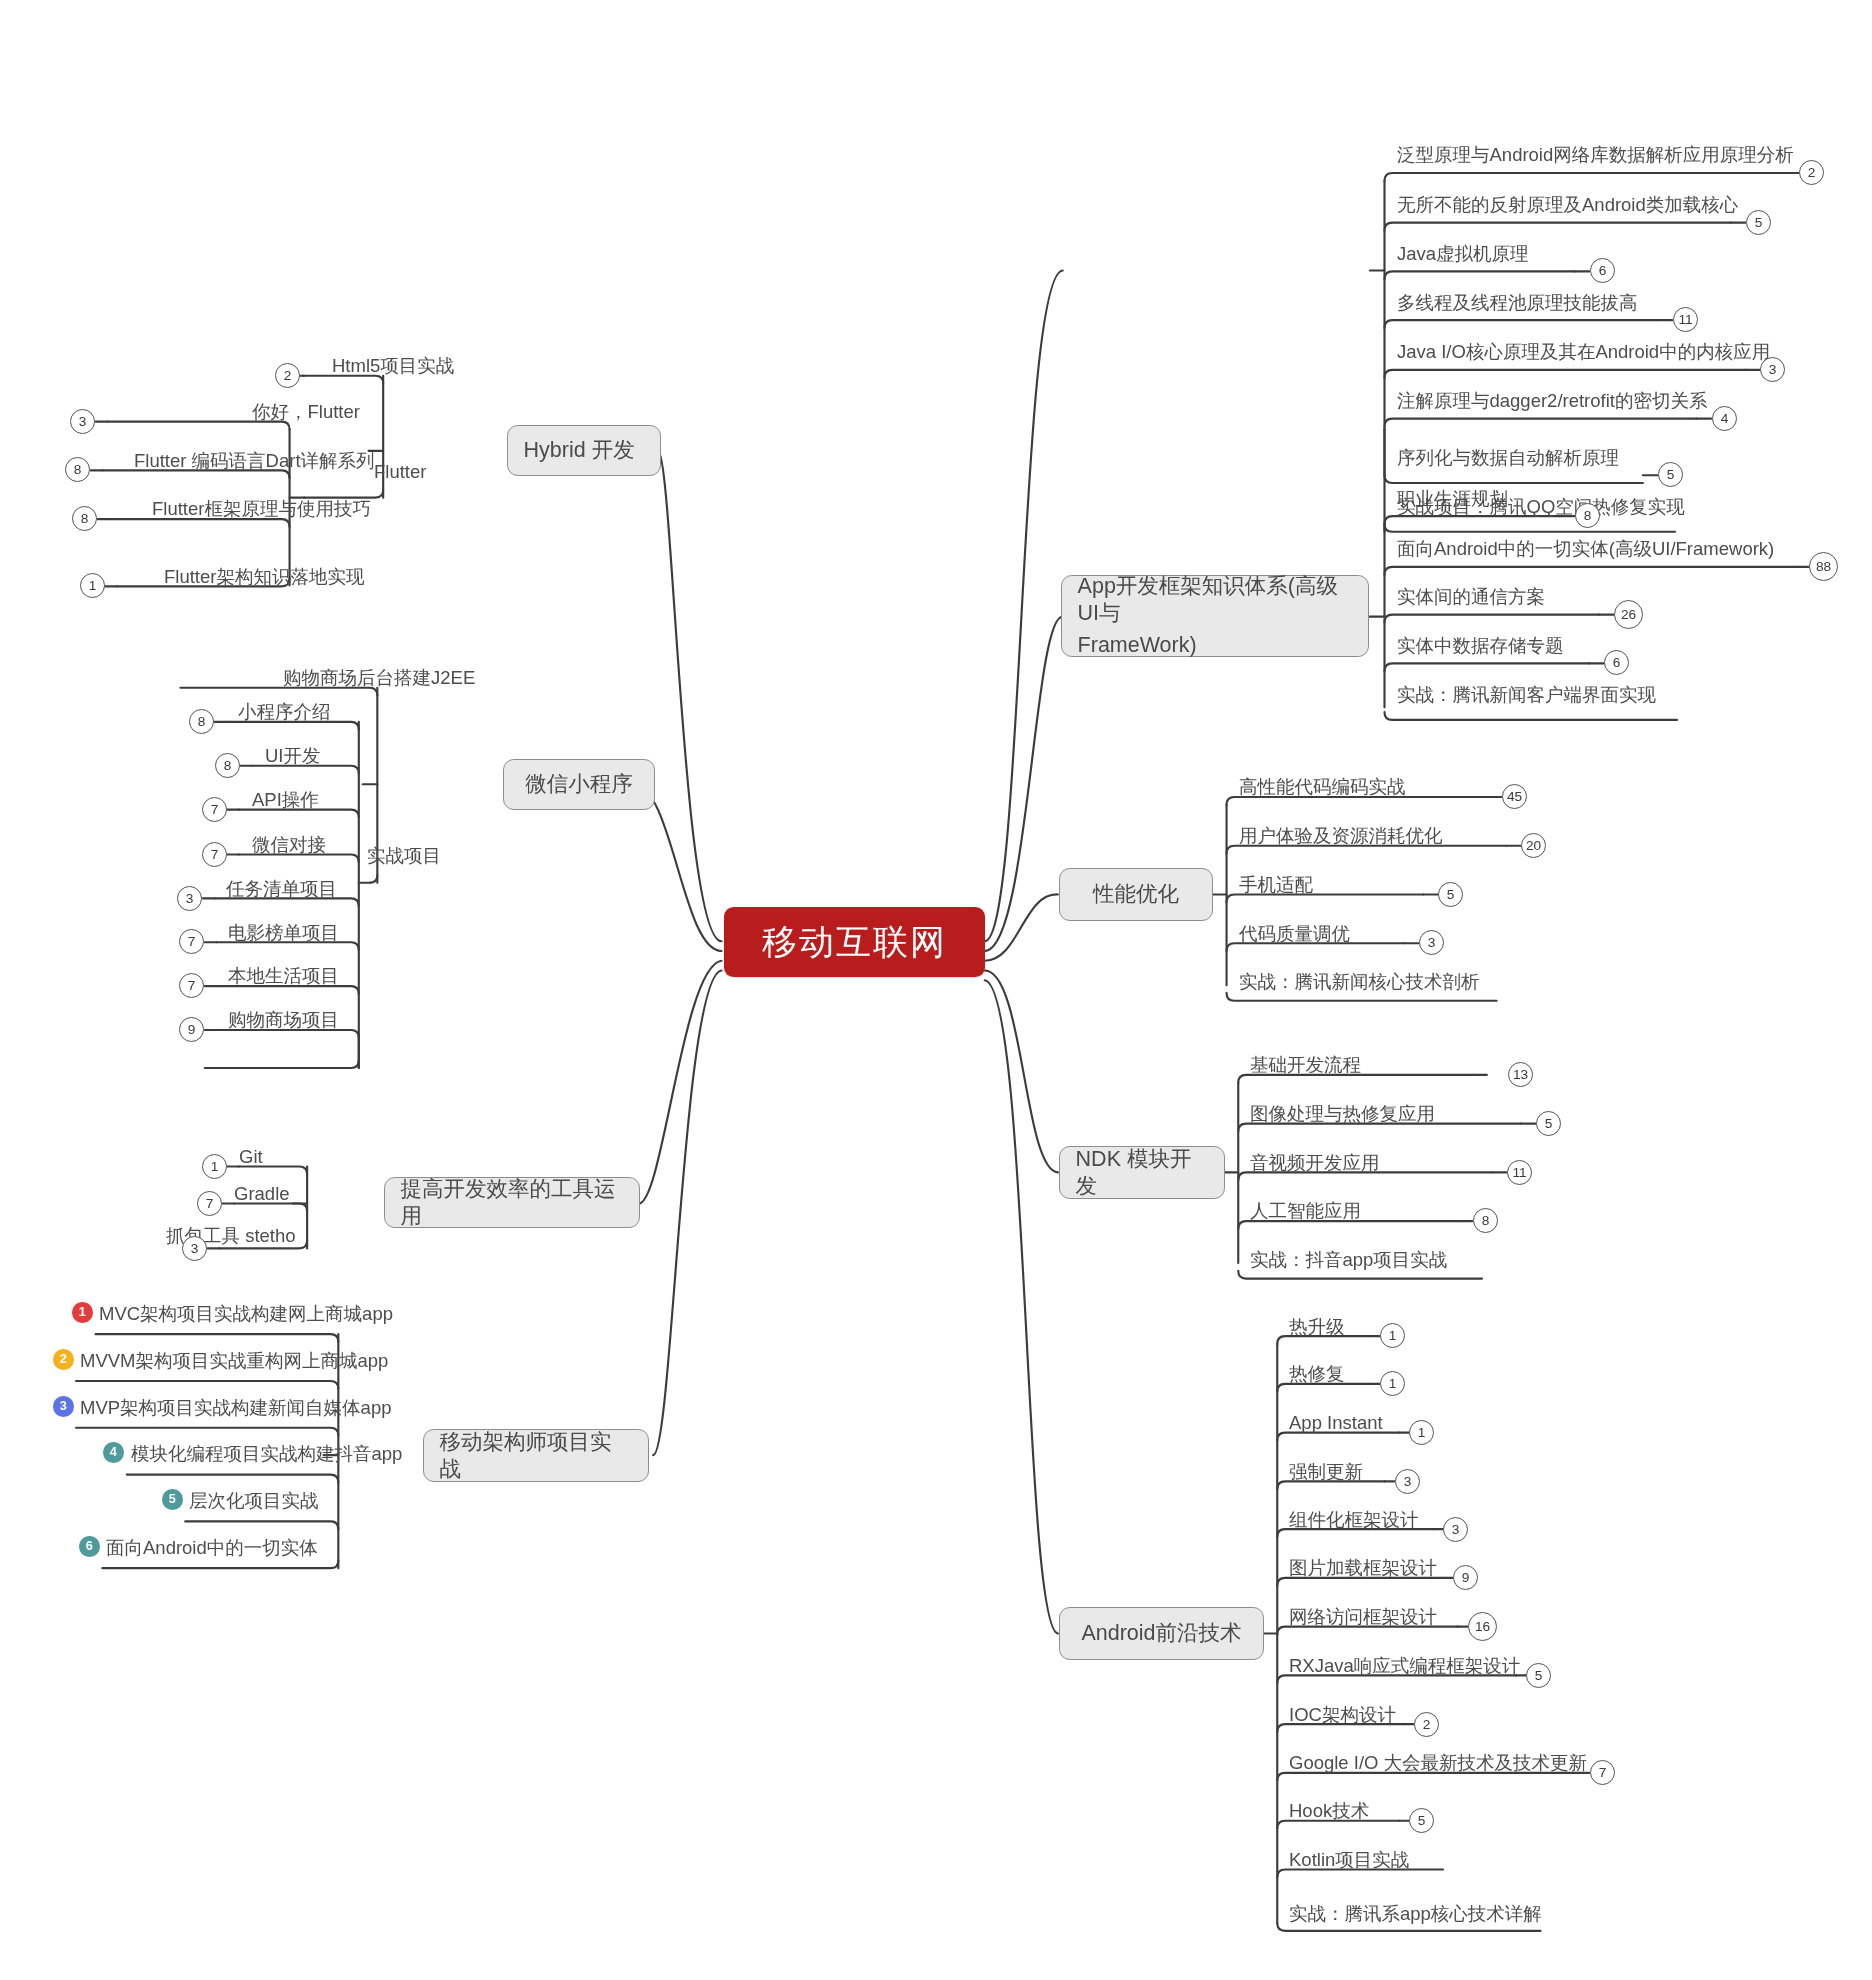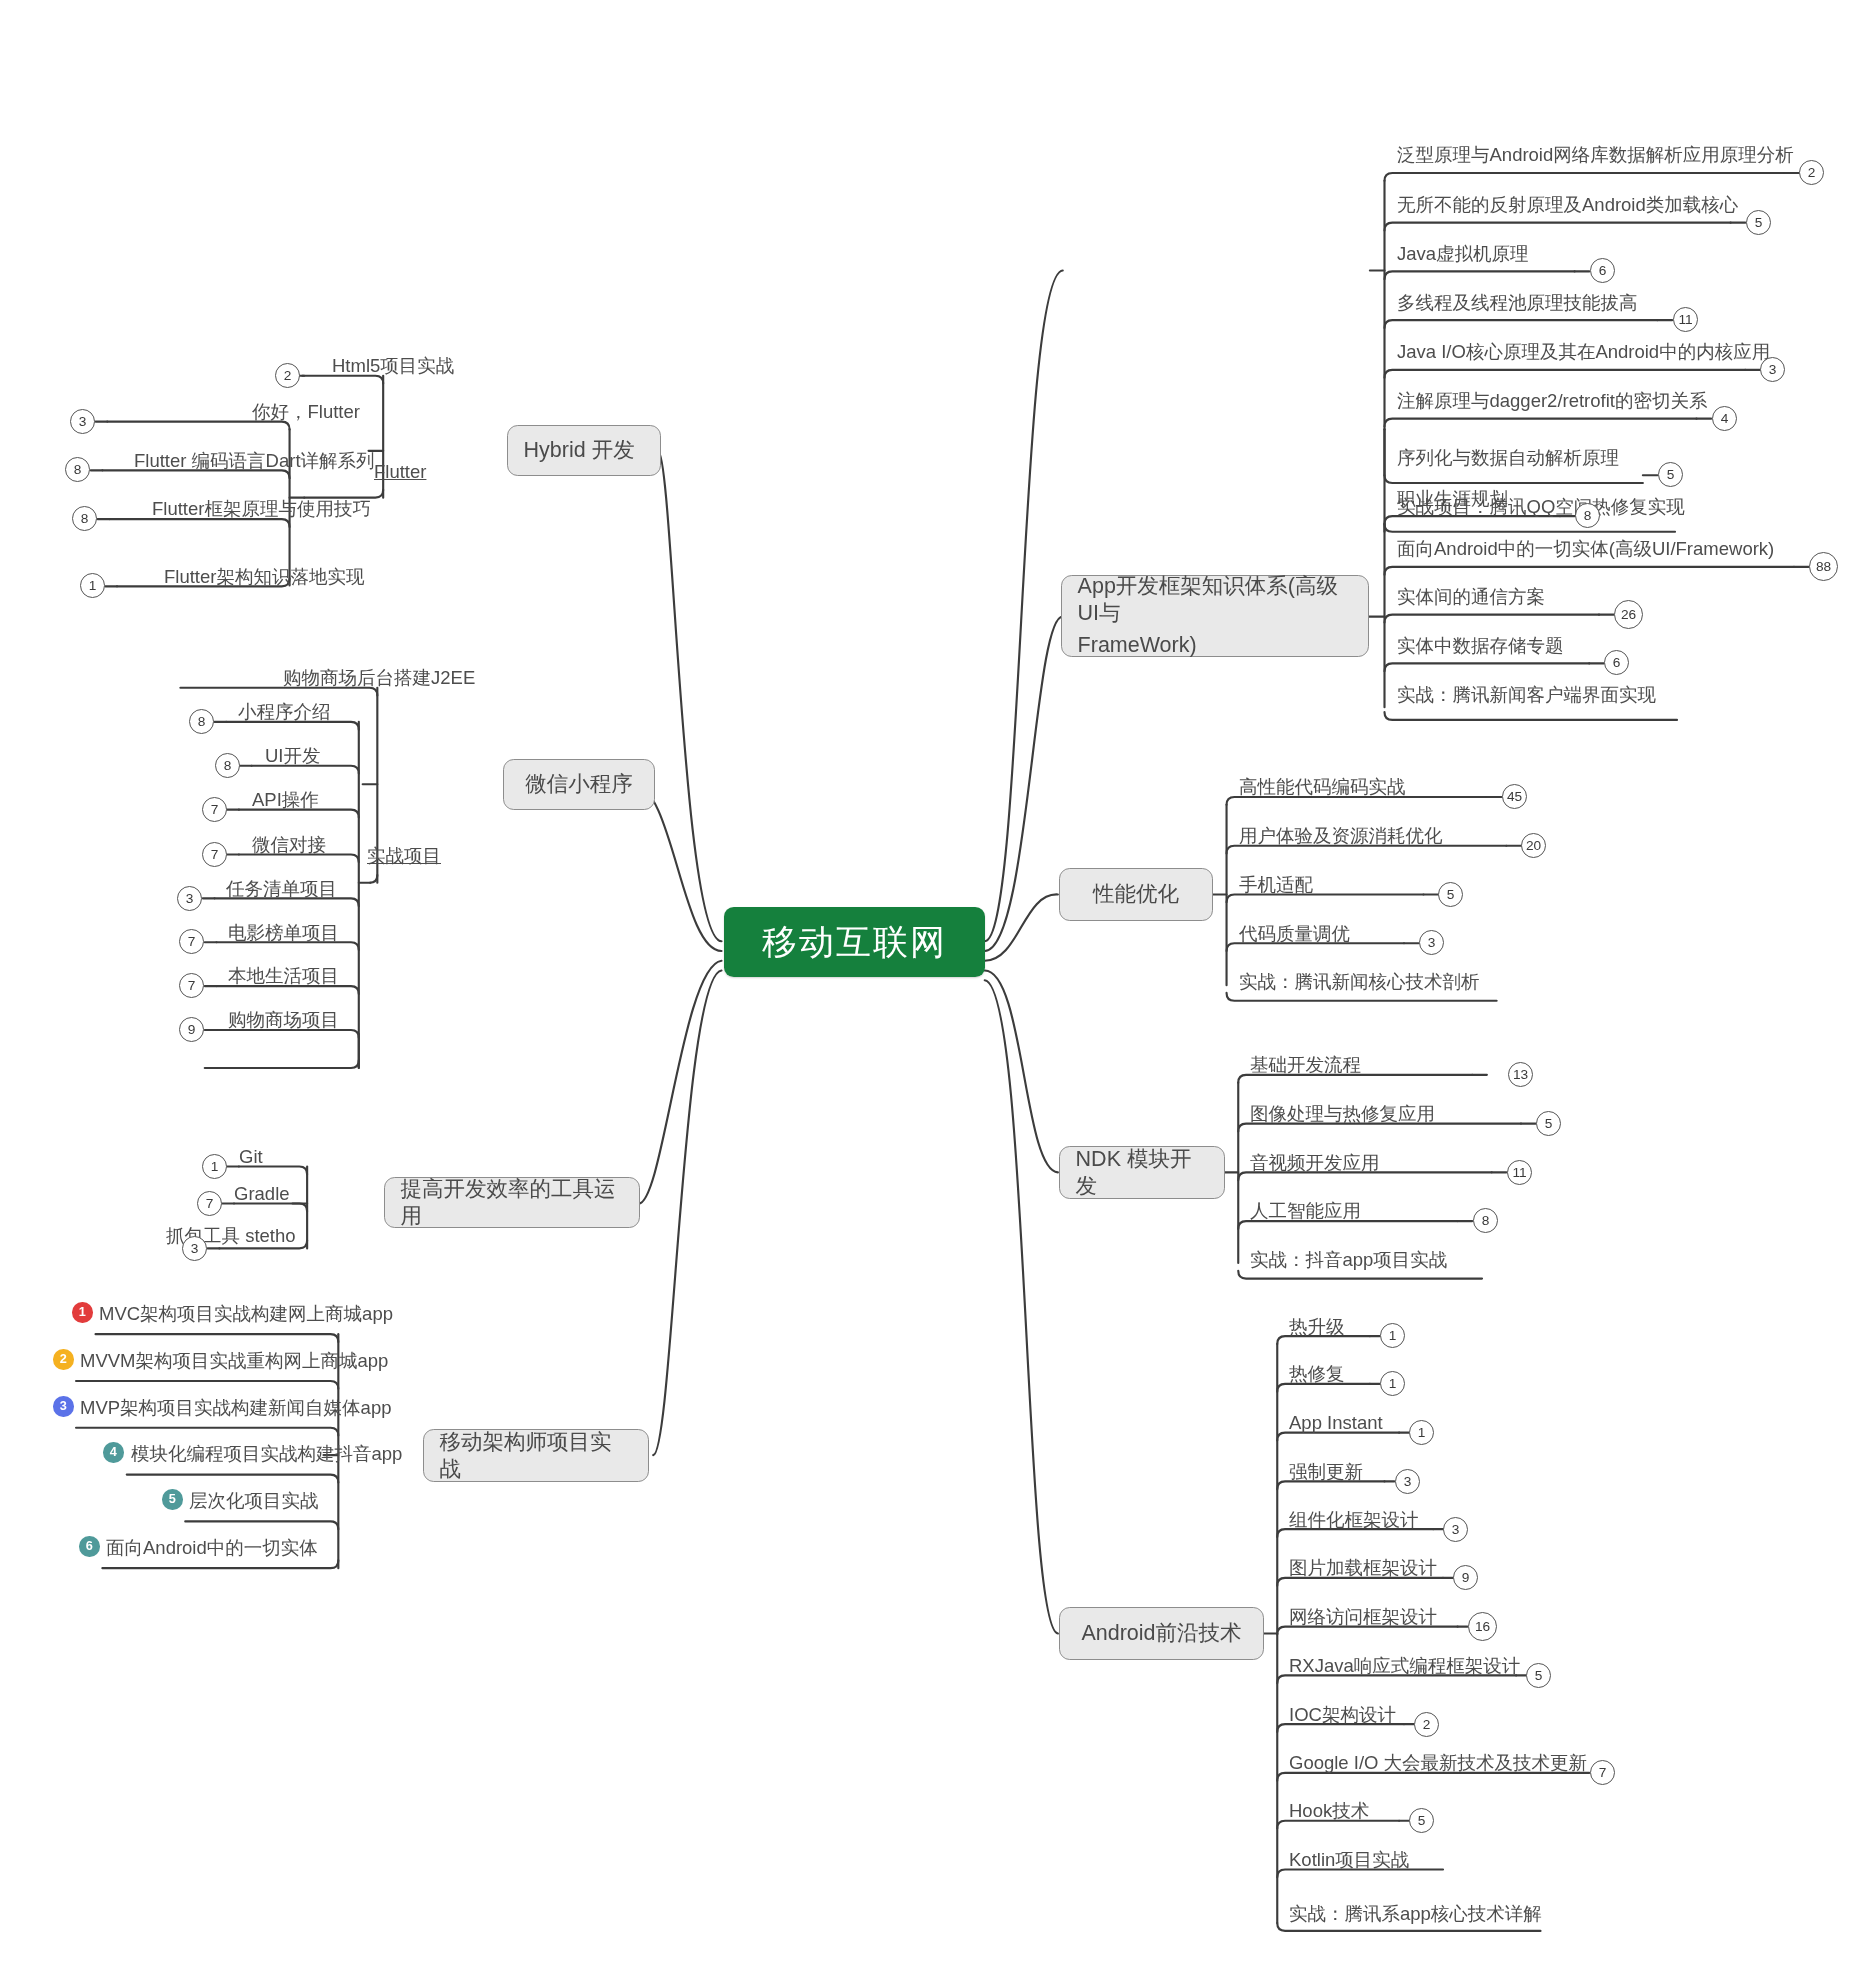--- a/index.html
+++ b/index.html
@@ -2,40 +2,40 @@
 <html><head>
 <meta charset="utf-8">
 <style>
   html,body{margin:0;padding:0;background:#ffffff;}
   body{font-family:"Liberation Sans","DejaVu Sans",sans-serif;}
   #canvas{position:relative;width:1872px;height:1981px;background:#fff;overflow:hidden;}
   svg.links{position:absolute;left:0;top:0;width:1872px;height:1981px;pointer-events:none;}
 
   
   .root-node{
-    position:absolute;background:#15803d;color:#fff;border-radius:9.8px;
+    position:absolute;background:#b91c1c;color:#fff;border-radius:9.8px;
     display:flex;align-items:center;justify-content:center;
     font-size:35px;letter-spacing:2px;box-shadow:0 1px 2px rgba(0,0,0,.18);
   }
 
   
   .branch-node{
     position:absolute;background:#e9e9e9;border:1.6px solid #8d8d8d;border-radius:10.7px;
     color:#4a4a4a;font-size:21.5px;display:flex;align-items:center;
     padding:9.8px 15.6px;box-sizing:border-box;line-height:1.25;
   }
   .branch-node.two-line{align-items:flex-start;}
 
   
   .leaf{
     position:absolute;color:#4d4d4d;font-size:18.5px;white-space:nowrap;
     line-height:1;
   }
   .sub-label{
-    position:absolute;color:#4d4d4d;font-size:18.5px;white-space:nowrap;line-height:1;text-decoration:underline;
+    position:absolute;color:#4d4d4d;font-size:18.5px;white-space:nowrap;line-height:1;
   }
 
   
   .bubble{
     position:absolute;width:25px;height:25px;border-radius:50%;
     border:1.6px solid #555;background:#fff;color:#3a3a3a;
     font-size:13.7px;display:flex;align-items:center;justify-content:center;
     box-sizing:border-box;
   }
   .bubble.wide{width:29px;height:29px;font-size:13.7px;}

